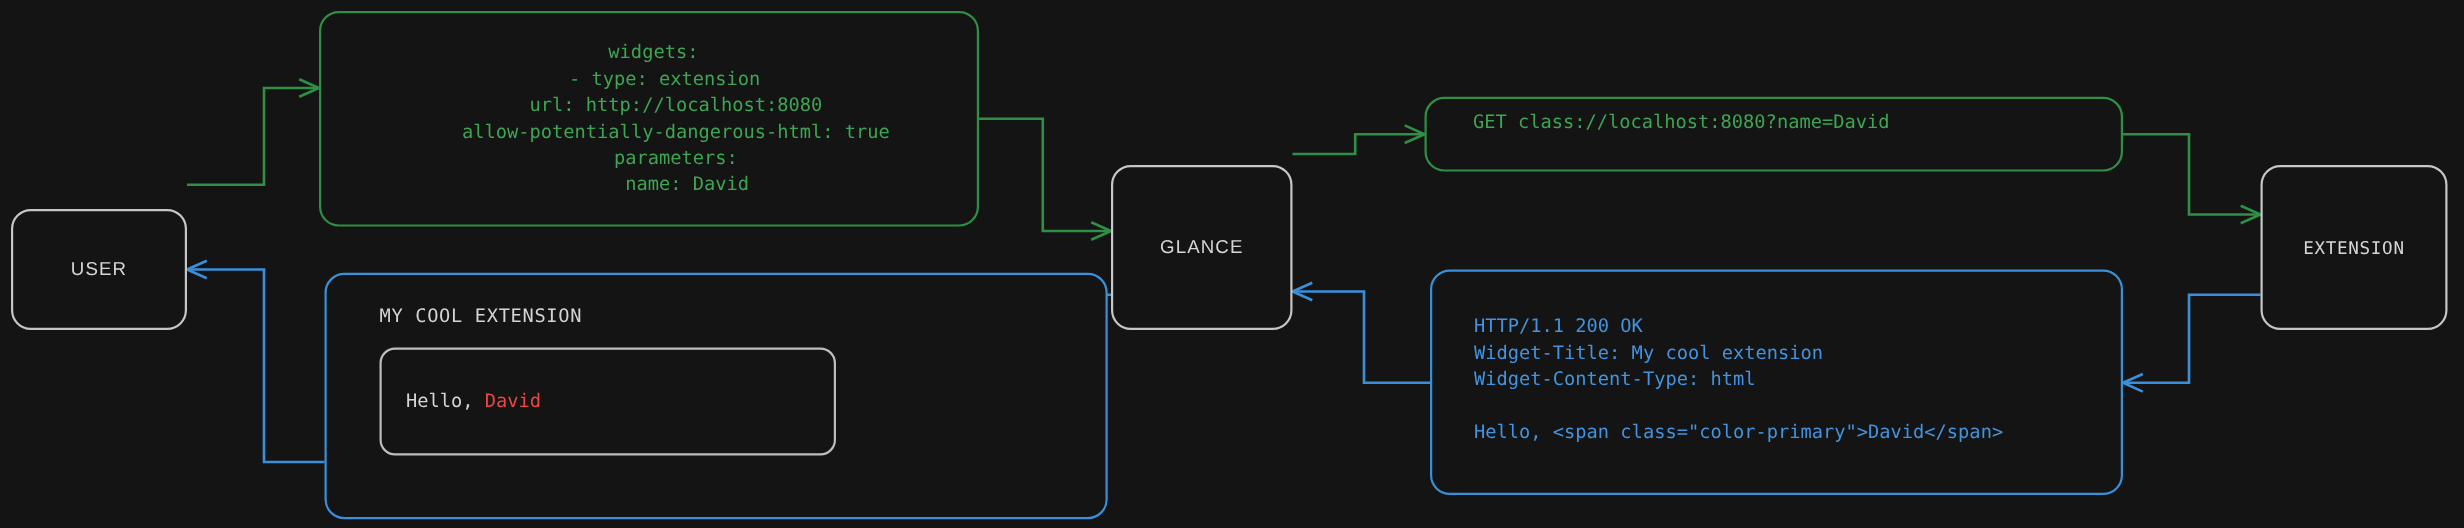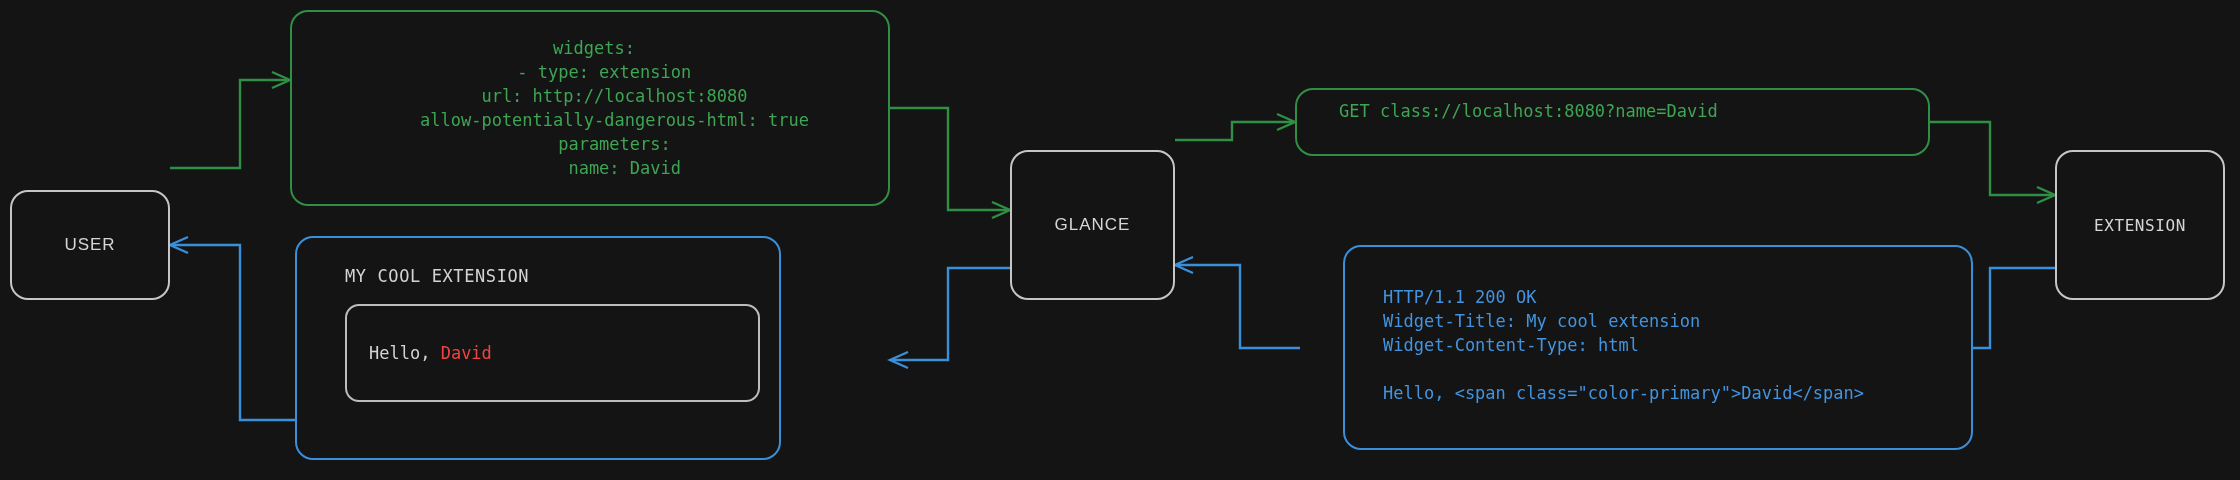--- a/index.html
+++ b/index.html
@@ -38,28 +38,28 @@
   }
   .msgbox pre{
     margin:0;
     font-family:"DejaVu Sans Mono","Liberation Mono",monospace;
     font-size:17px;
     line-height:24px;
     white-space:pre;
   }
   .green{border-color:#2f8f44;text-align:center;}
   .green pre{color:#3da553;}
-  .blue{border-color:#3a8fd9;margin-left:43px;}
+  .blue{border-color:#3a8fd9;}
   .blue pre{color:#4294e0;}
 
   #box-yaml{left:290px;top:10px;width:600px;height:196px;padding-top:24px;padding-left:38px;}
   #box-get{left:1295px;top:88px;width:635px;height:68px;padding-top:0;display:flex;align-items:center;padding-left:42px;}
   #box-http{left:1300px;top:245px;width:630px;height:205px;padding-top:38px;padding-left:38px;}
 
-  #box-widget{left:295px;top:236px;width:486px;height:224px;border:2px solid #3a8fd9;
+  #box-widget{left:295px;top:248px;width:712px;height:224px;border:2px solid #3a8fd9;
               border-radius:18px;background:#141414;box-sizing:border-box;position:absolute;z-index:4;
               padding:28px 30px 0 48px;}
   #widget-title{
     font-family:"DejaVu Sans Mono","Liberation Mono",monospace;
     font-size:17px;color:#d4d4d4;letter-spacing:.6px;margin-bottom:18px;
   }
   #widget-card{
     border:2px solid #bdbdbd;border-radius:14px;height:98px;width:415px;
     box-sizing:border-box;display:flex;align-items:center;padding-left:22px;
   }

